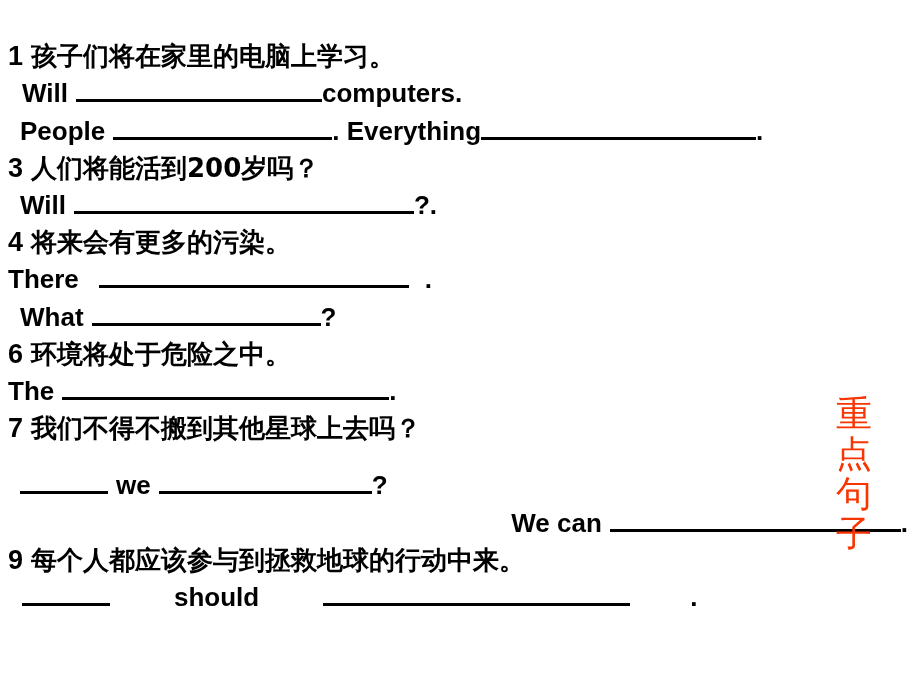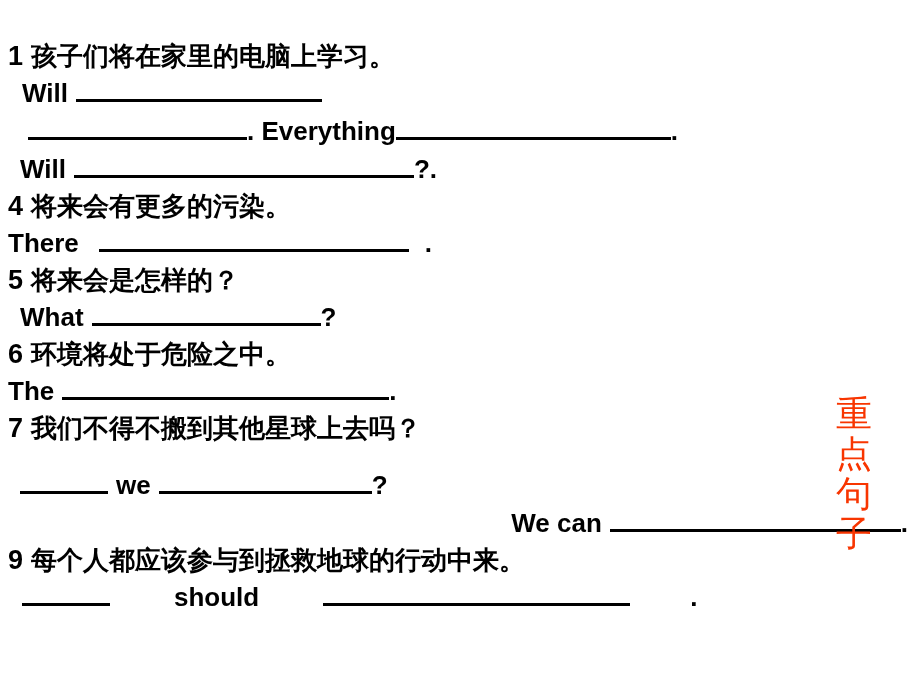--- a/index.html
+++ b/index.html
@@ -114,34 +114,39 @@
   <div class="ex-list">
 
     <div class="ex-item">
       <div class="cn-line">
         <span class="cn-num">1</span><span class="sp"></span><span class="cn-text">孩子们将在家里的电脑上学习。</span>
       </div>
       <div class="en-line" style="padding-left:14px;">
         <span class="en-word">Will</span>
         <span class="sp"></span>
         <span class="blank" style="width:246px;"></span>
+        <span class="tail">computers.</span>
       </div>
     </div>
 
     <div class="ex-item">
       <div class="en-line" style="padding-left:12px;">
+        <span class="en-word">People</span>
         <span class="sp"></span>
         <span class="blank" style="width:219px;"></span>
         <span class="en-word">. Everything</span>
         <span class="blank" style="width:275px;"></span>
         <span class="tail">.</span>
       </div>
     </div>
 
     <div class="ex-item">
+      <div class="cn-line">
+        <span class="cn-num">3</span><span class="sp"></span><span class="cn-text">人们将能活到200岁吗？</span>
+      </div>
       <div class="en-line" style="padding-left:12px;">
         <span class="en-word">Will</span>
         <span class="sp"></span>
         <span class="blank" style="width:340px;"></span>
         <span class="tail">?.</span>
       </div>
     </div>
 
     <div class="ex-item">
       <div class="cn-line">
@@ -150,23 +155,20 @@
       <div class="en-line" style="padding-left:0px;gap:6px;">
         <span class="en-word">There</span>
         <span class="sp"></span>
         <span class="blank" style="width:310px;"></span>
         <span class="sp-s"></span>
         <span class="tail"> .</span>
       </div>
     </div>
 
     <div class="ex-item">
-      <div class="cn-line">
-        <span class="cn-num">5</span><span class="sp"></span><span class="cn-text">将来会是怎样的？</span>
-      </div>
       <div class="en-line" style="padding-left:12px;">
         <span class="en-word">What</span>
         <span class="sp"></span>
         <span class="blank" style="width:229px;"></span>
         <span class="tail">?</span>
       </div>
     </div>
 
     <div class="ex-item">
       <div class="cn-line">

